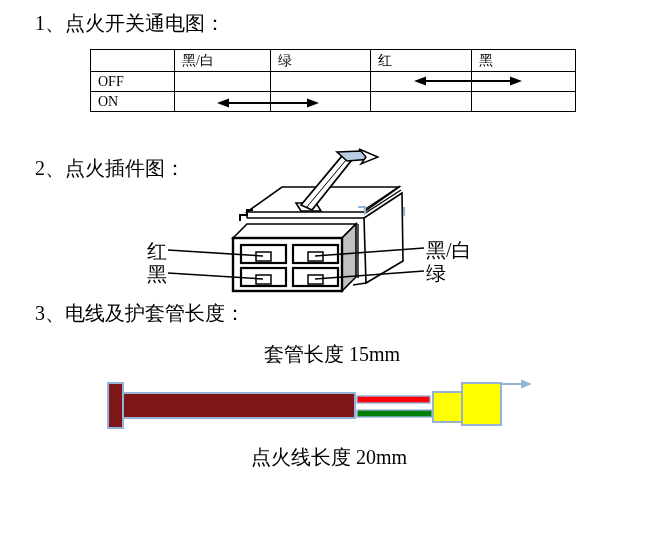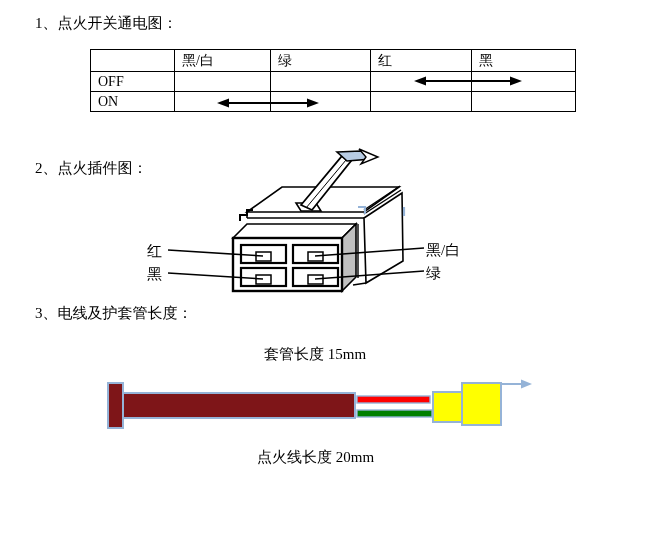--- a/index.html
+++ b/index.html
@@ -1,36 +1,36 @@
 <!DOCTYPE html>
 <html><head>
 <meta charset="utf-8">
 <style>
   *{margin:0;padding:0;box-sizing:border-box}
   html,body{background:#fff}
   body{font-family:"Liberation Serif","DejaVu Serif",serif;color:#000}
   .page{position:relative;width:652px;height:547px;background:#fff;overflow:hidden}
-  .title,.lbl{position:absolute;font-size:15px;line-height:18px;white-space:nowrap}
+  .title,.lbl{position:absolute;font-size:20px;line-height:18px;white-space:nowrap}
   .t1{left:35px;top:14px}
   .t2{left:35px;top:159px}
   .t3{left:35px;top:304px}
   .t4a{left:35px;top:489px}
   .t4b{left:115px;top:511px}
   .swtable{position:absolute;left:90px;top:49px;border-collapse:collapse;table-layout:fixed;background:#fff}
   .swtable td{border:1px solid #000;height:20px;font-size:14px;padding:0 2px 0 7px;vertical-align:middle;overflow:hidden}
   .swtable tr.hdr td{height:22px}
   .arrow-svg{position:absolute}
   .conn-svg{position:absolute;left:140px;top:148px}
   .wire-svg{position:absolute;left:100px;top:375px}
   .lab-red{left:147px;top:242px}
   .lab-black{left:147px;top:265px}
   .lab-bw{left:426px;top:241px}
   .lab-green{left:426px;top:264px}
   .lab-sheath{left:264px;top:345px}
-  .lab-ign{left:257px;top:448px}
+  .lab-ign{left:251px;top:448px}
 </style>
 </head>
 <body>
 
 <div class="page">
 
   <div class="title t1">1、点火开关通电图：</div>
 
   <table class="swtable">
     <colgroup>

